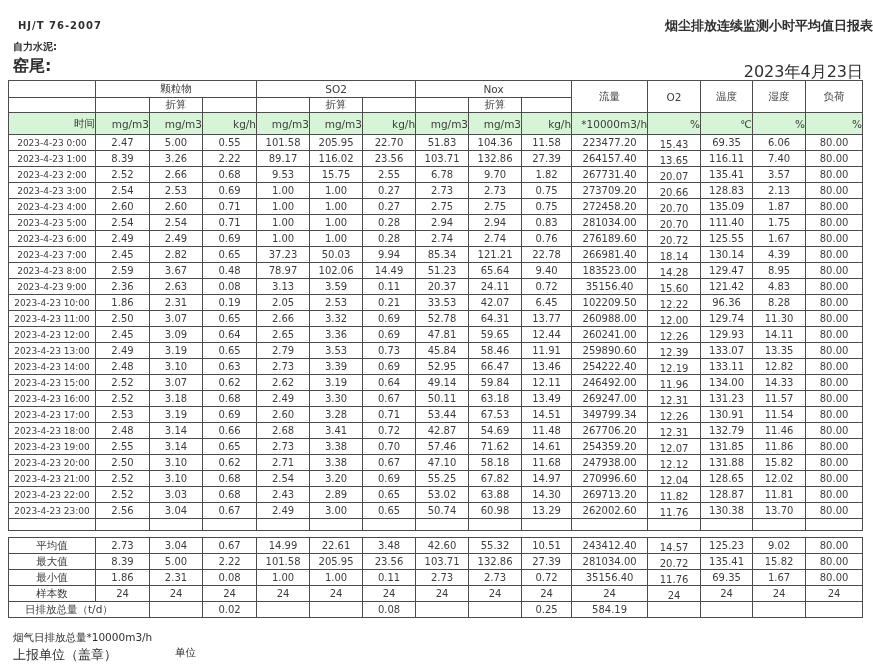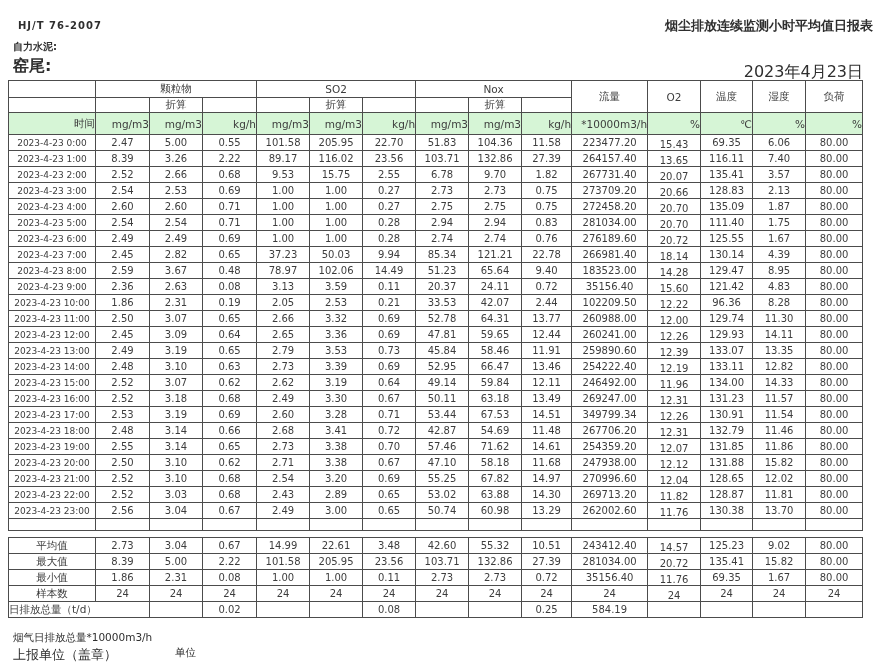--- a/index.html
+++ b/index.html
@@ -23,21 +23,21 @@
     height:16px; color:#3d3d3d; white-space:nowrap; overflow:hidden;
   }
   tr.h1 td { height:17px; font-size:10.5px; }
   tr.h2 td { height:15px; font-size:10.5px; }
   tr.h3 td { height:22px; background:#d6f5d6; font-size:10.5px;text-align:right; }
   td.time-col { font-size:9px; }
   td.o2-col { vertical-align:bottom; padding-bottom:1px; }
   tr.blank-row td { height:12px; }
   tr.spacer-row td { border:none; height:7px; }
   tr.summary-row td.label-cell { font-size:10.5px;margin-top:48px; }
-  tr.total-row td.label-cell { text-align:left; padding-left:0; font-size:10.5px; }
+  tr.total-row td.label-cell { text-align:left; padding-left:16px; font-size:10.5px; }
 
   .foot-note  { position:absolute; left:13px;  top:631px; font-size:10.5px; }
   .foot-org   { position:absolute; left:13px;  top:646px; font-size:13px; }
   .foot-unit  { position:absolute; left:175px; top:646px; font-size:10.5px; }
 </style>
 </head>
 <body>
 
 <div class="std-code">HJ/T  76-2007</div>
 <div class="page-title">烟尘排放连续监测小时平均值日报表</div>
@@ -279,21 +279,21 @@
       <tr>
         <td class="time-col">2023-4-23 10:00</td>
         <td>1.86</td>
         <td>2.31</td>
         <td>0.19</td>
         <td>2.05</td>
         <td>2.53</td>
         <td>0.21</td>
         <td>33.53</td>
         <td>42.07</td>
-        <td>2.44</td>
+        <td>6.45</td>
         <td>102209.50</td>
         <td class="o2-col">12.22</td>
         <td>96.36</td>
         <td>8.28</td>
         <td>80.00</td>
       </tr>
       <tr>
         <td class="time-col">2023-4-23 11:00</td>
         <td>2.50</td>
         <td>3.07</td>

